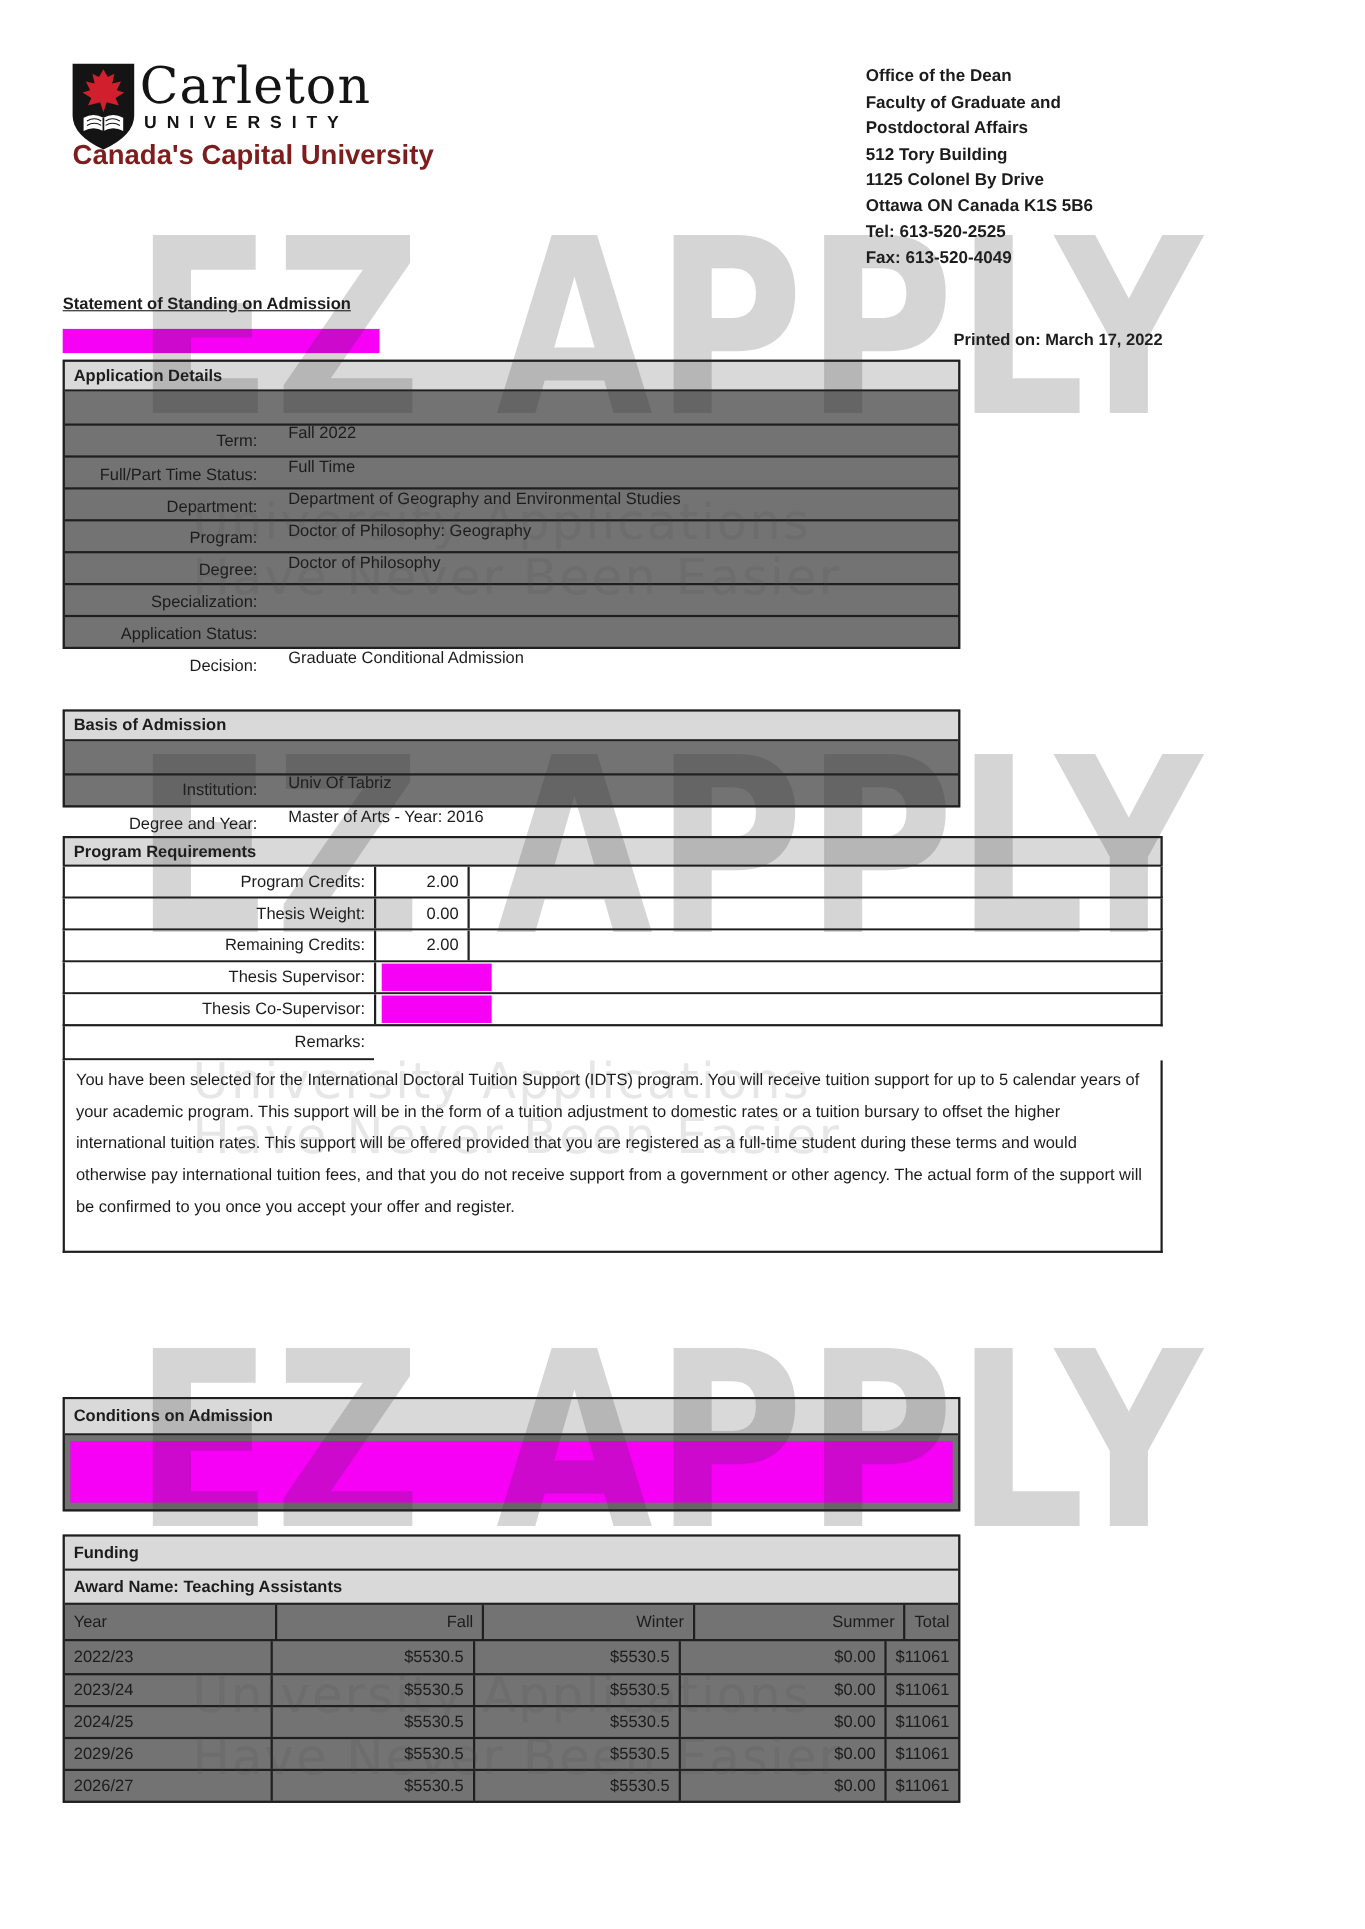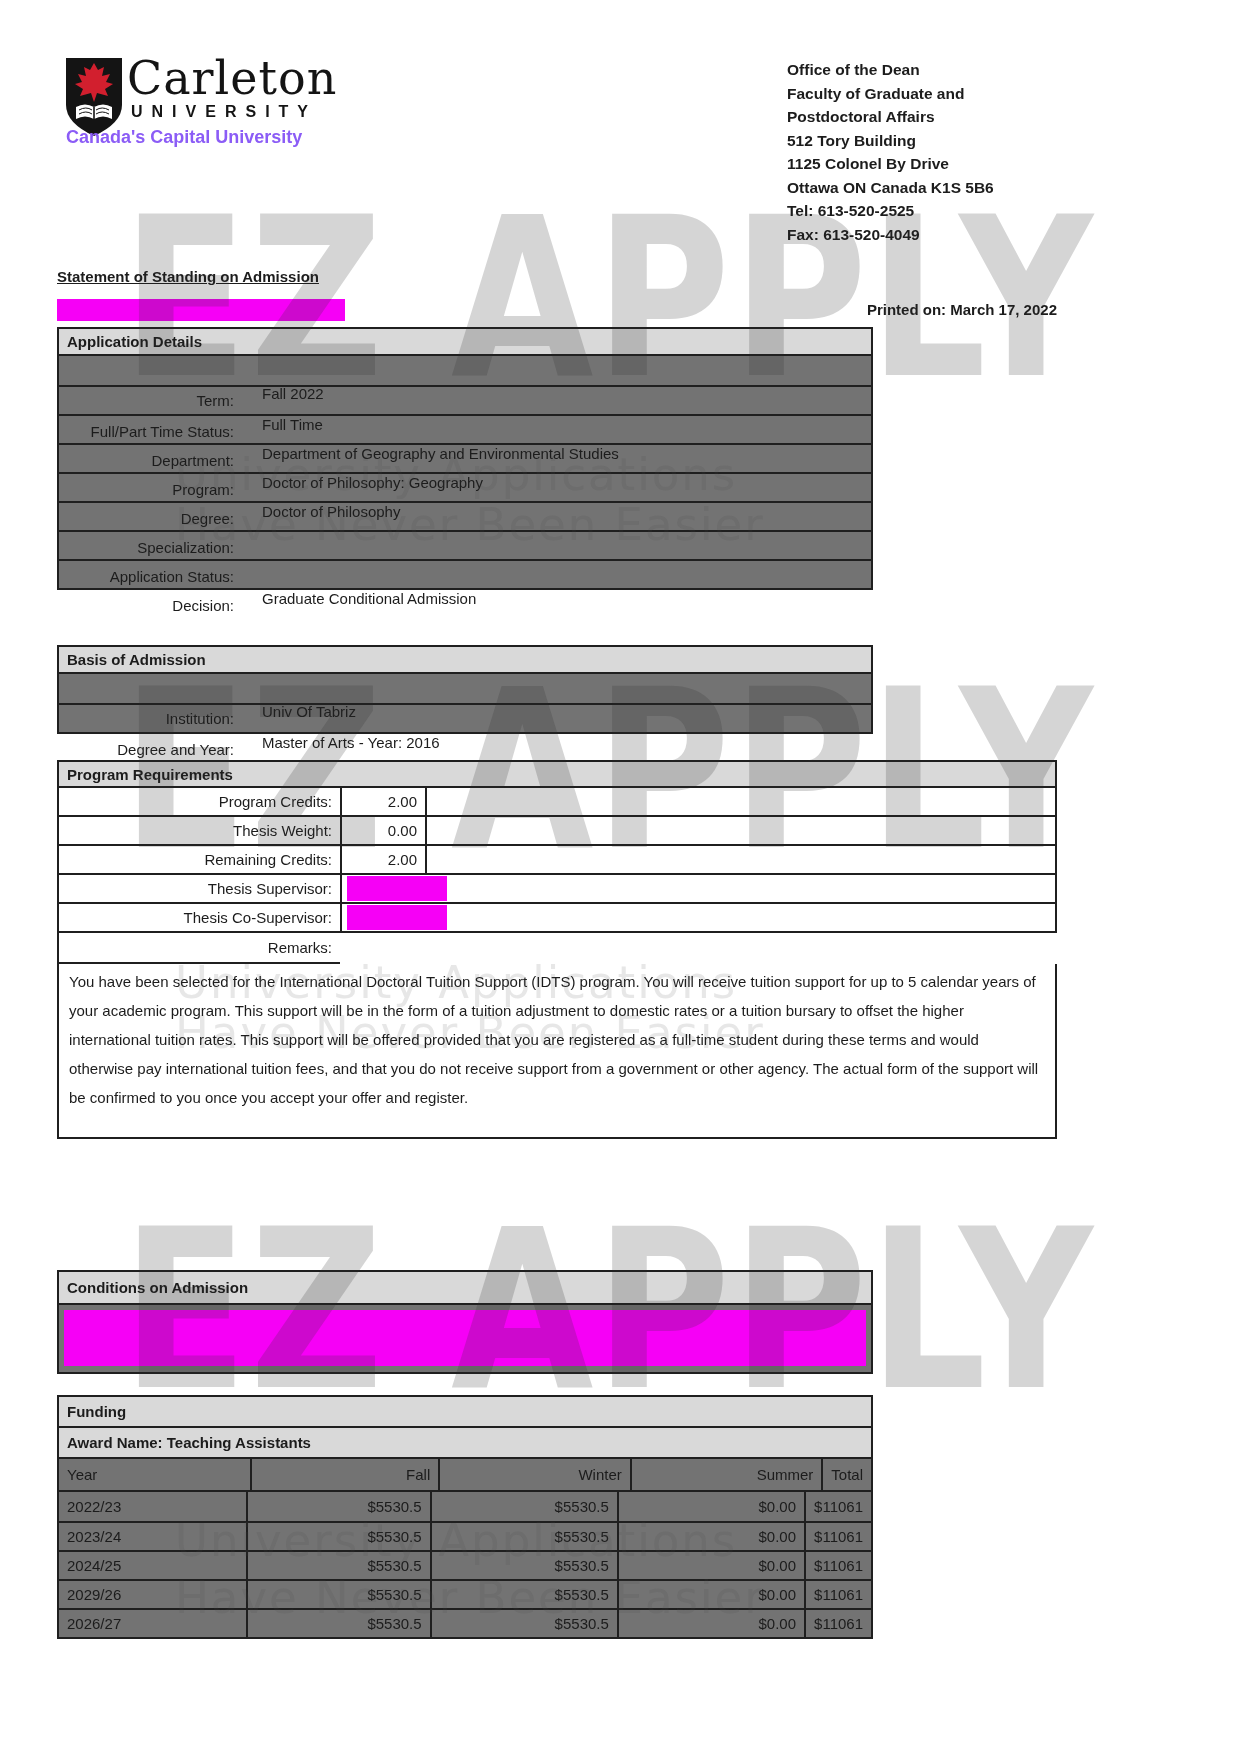--- a/index.html
+++ b/index.html
@@ -8,21 +8,21 @@
     font-family:"Liberation Sans","DejaVu Sans",sans-serif; color:#1c1c1c;
     overflow:hidden;
   }
   * { box-sizing:border-box; }
 
   
   .logo-wrap { position:absolute; left:65px; top:55px; }
   .shield { position:absolute; left:0; top:2px; }
   .wordmark { position:absolute; left:62px; top:-4px; font-family:"DejaVu Serif","Liberation Serif",serif; font-size:46px; color:#141414; letter-spacing:1px; }
   .uword { position:absolute; left:66px; top:48px; font-size:16px; font-weight:bold; letter-spacing:9px; color:#141414; }
-  .tagline { position:absolute; left:1px; top:72px; font-size:18px; font-weight:bold; color:#8b5cf6; white-space:nowrap; }
+  .tagline { position:absolute; left:1px; top:72px; font-size:25px; font-weight:bold; color:#7f1d1d; white-space:nowrap; }
 
   .contact { position:absolute; left:787px; top:58px; font-size:15.5px; font-weight:bold; line-height:23.5px; }
 
   
   .doc-title { position:absolute; left:57px; top:268px; font-size:15px; font-weight:bold; text-decoration:underline; }
   .name-redaction { position:absolute; left:57px; top:299px; width:288px; height:22px; background:#f600f6; }
   .printed-on { position:absolute; left:57px; top:301px; width:1000px; text-align:right; font-size:15px; font-weight:bold; }
 
   
   .box { position:absolute; left:57px; width:816px; border:2px solid #1f1f1f; background:#737373; font-size:15px; }

